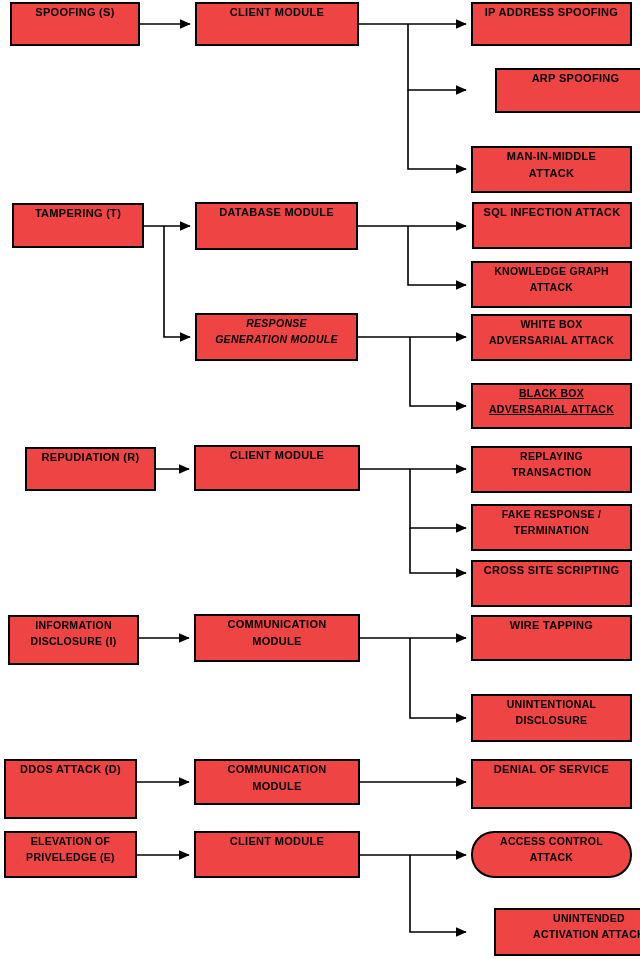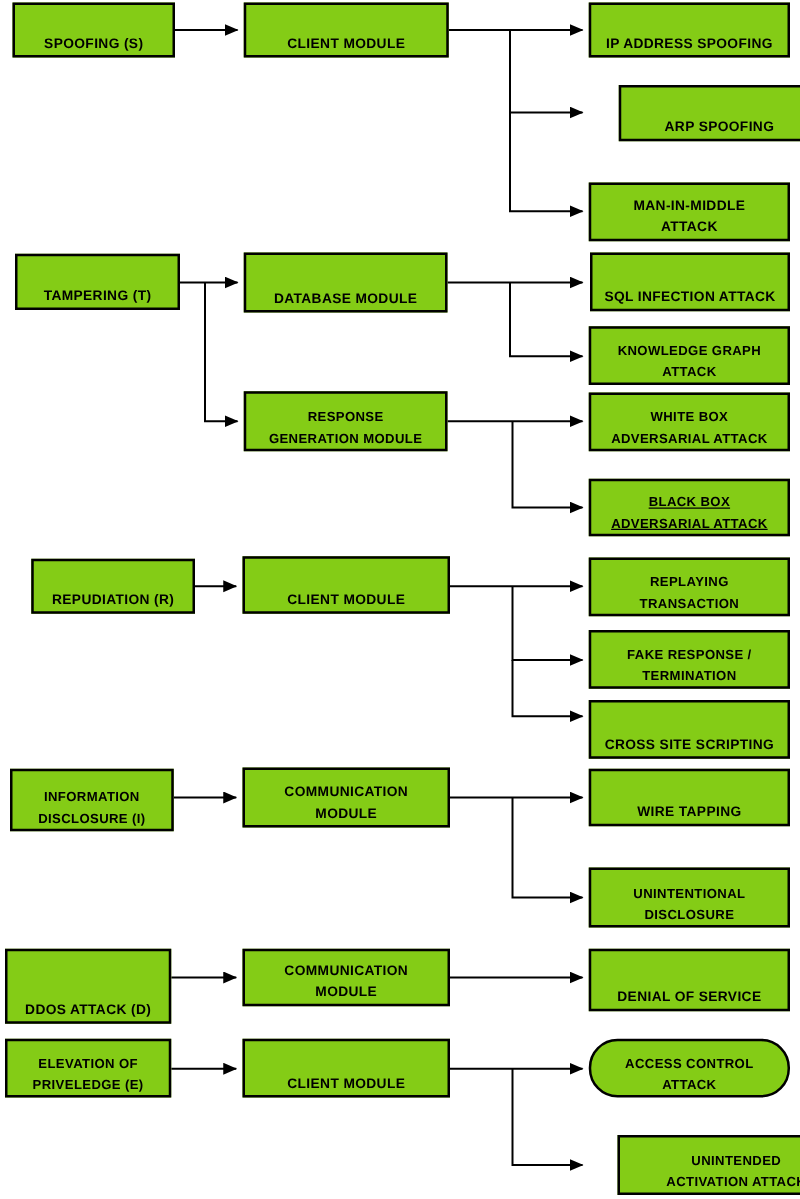--- a/index.html
+++ b/index.html
@@ -22,23 +22,23 @@
     position: absolute;
     left: 0;
     top: 0;
     width: 640px;
     height: 959px;
   }
   .node-box {
     position: absolute;
     box-sizing: border-box;
     border: 2px solid #000000;
-    background: #84cc16;
+    background: #ef4444;
     display: flex;
-    align-items: flex-end;
+    align-items: flex-start;
     justify-content: center;
     text-align: center;
     padding: 0 4px;
     z-index: 2;
   }
   .node-label {
     font-family: "Liberation Sans", sans-serif;
     font-size: 11px;
     font-weight: bold;
     letter-spacing: 0.3px;
@@ -107,21 +107,21 @@
       <div class="node-box" style="left: 4px; top: 831px; width: 133px; height: 47px;">
         <span class="node-label small">ELEVATION OF
 PRIVELEDGE (E)</span>
       </div>
       <div class="node-box" style="left: 195px; top: 2px; width: 164px; height: 44px;">
         <span class="node-label">CLIENT MODULE</span>
       </div>
       <div class="node-box" style="left: 195px; top: 202px; width: 163px; height: 48px;">
         <span class="node-label">DATABASE MODULE</span>
       </div>
-      <div class="node-box" style="left: 195px; top: 313px; width: 163px; height: 48px;">
+      <div class="node-box" style="left: 195px; top: 313px; width: 163px; height: 48px; font-style: italic;">
         <span class="node-label small">RESPONSE
 GENERATION  MODULE</span>
       </div>
       <div class="node-box" style="left: 194px; top: 445px; width: 166px; height: 46px;">
         <span class="node-label">CLIENT MODULE</span>
       </div>
       <div class="node-box" style="left: 194px; top: 614px; width: 166px; height: 48px;">
         <span class="node-label">COMMUNICATION
 MODULE</span>
       </div>

